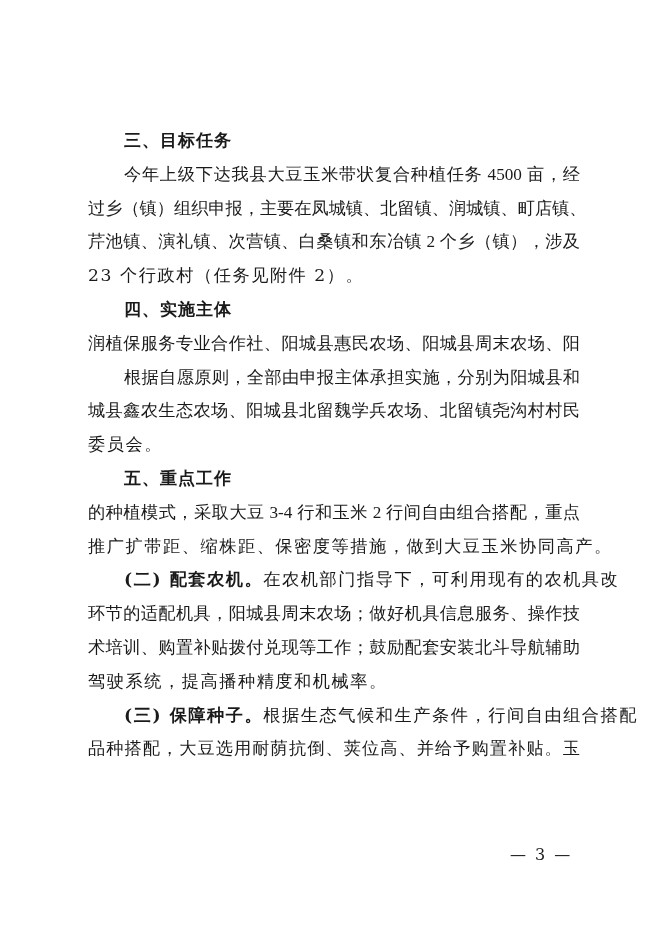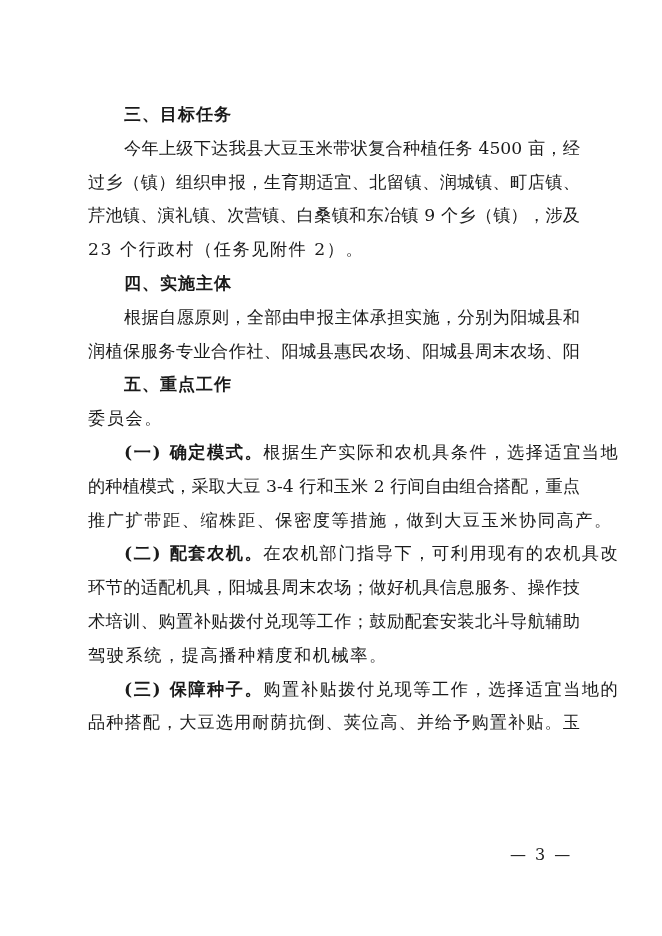--- a/index.html
+++ b/index.html
@@ -1,57 +1,55 @@
 <!DOCTYPE html>
 <html><head>
 <meta charset="utf-8">
 <style>
   html, body { margin: 0; padding: 0; background: #ffffff; }
   body { width: 662px; height: 936px; position: relative; overflow: hidden;
          font-family: "DejaVu Serif", "Liberation Serif", serif; color: #1a1a1a; }
-  .page { position: absolute; left: 88px; top: 98px; width: 492px; }
+  .page { position: absolute; left: 88px; top: 124px; width: 492px; }
   .line { height: 33.8px; line-height: 33.8px; font-size: 17.2px; white-space: nowrap;
           letter-spacing: 1.55px; }
-  .line.justify { text-align: justify; text-align-last: justify; letter-spacing: 0; }
+  .line.justify { text-align: justify; text-align-last: justify; letter-spacing: 0; font-family: Liberation Serif, serif; }
   .indent { padding-left: 36px; }
   .heading { font-family: "DejaVu Sans", "Liberation Sans", sans-serif; font-weight: bold;
              font-size: 17px; letter-spacing: 1px; }
   .bold { font-weight: bold; }
   .page-number { position: absolute; left: 510px; top: 845px; font-size: 16px;
                  letter-spacing: 2px; }
 </style>
 </head>
 <body>
 
 <div class="page">
   <div class="line indent heading">三、目标任务</div>
   <div class="line indent justify">今年上级下达我县大豆玉米带状复合种植任务 4500 亩，经</div>
-  <div class="line justify">过乡（镇）组织申报，生育期适宜、北留镇、润城镇、町店镇、</div>
-  <div class="line justify">芹池镇、演礼镇、次营镇、白桑镇和东冶镇 9 个乡（镇），涉及</div>
+  <div class="line justify">过乡（镇）组织申报，主要在凤城镇、北留镇、润城镇、町店镇、</div>
+  <div class="line justify">芹池镇、演礼镇、次营镇、白桑镇和东冶镇 2 个乡（镇），涉及</div>
   <div class="line">23 个行政村（任务见附件 2）。</div>
 
   <div class="line indent heading">四、实施主体</div>
+  <div class="line justify">润植保服务专业合作社、阳城县惠民农场、阳城县周末农场、阳</div>
   <div class="line indent justify">根据自愿原则，全部由申报主体承担实施，分别为阳城县和</div>
-  <div class="line justify">润植保服务专业合作社、阳城县惠民农场、阳城县周末农场、阳</div>
+  <div class="line justify">城县鑫农生态农场、阳城县北留魏学兵农场、北留镇尧沟村村民</div>
+  <div class="line">委员会。</div>
+
   <div class="line indent heading">五、重点工作</div>
 
-  <div class="line">委员会。</div>
-
-  <div class="line indent">
-    <span class="bold">(一) 确定模式。</span><span>根据生产实际和农机具条件，选择适宜当地</span>
-  </div>
   <div class="line justify">的种植模式，采取大豆 3-4 行和玉米 2 行间自由组合搭配，重点</div>
   <div class="line">推广扩带距、缩株距、保密度等措施，做到大豆玉米协同高产。</div>
 
   <div class="line indent">
     <span class="bold">(二) 配套农机。</span><span>在农机部门指导下，可利用现有的农机具改</span>
   </div>
   <div class="line justify">环节的适配机具，阳城县周末农场；做好机具信息服务、操作技</div>
   <div class="line justify">术培训、购置补贴拨付兑现等工作；鼓励配套安装北斗导航辅助</div>
   <div class="line">驾驶系统，提高播种精度和机械率。</div>
 
   <div class="line indent">
-    <span class="bold">(三) 保障种子。</span><span>购置补贴拨付兑现等工作，选择适宜当地的</span>
+    <span class="bold">(三) 保障种子。</span><span>根据生态气候和生产条件，行间自由组合搭配</span>
   </div>
   <div class="line justify">品种搭配，大豆选用耐荫抗倒、荚位高、并给予购置补贴。玉</div>
 </div>
 
 <div class="page-number">— 3 —</div>
 
 </body></html>

